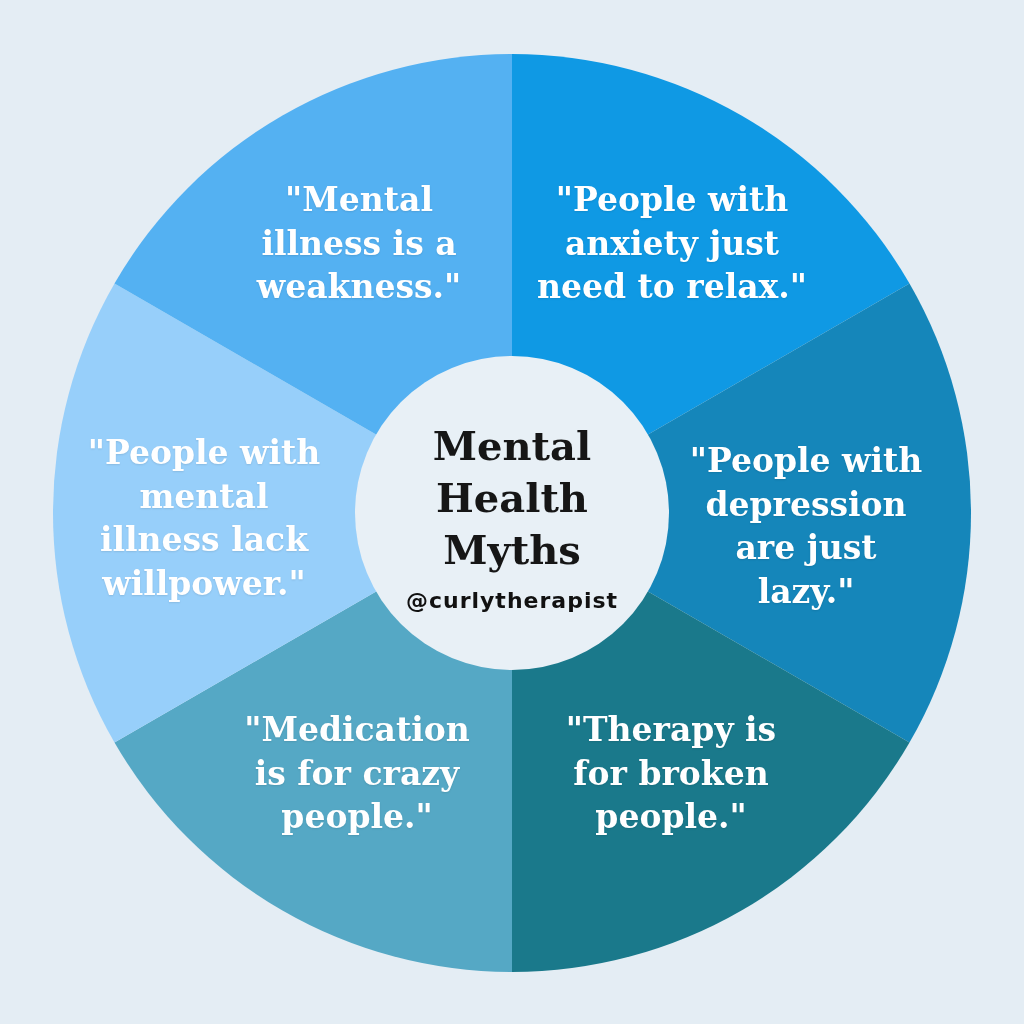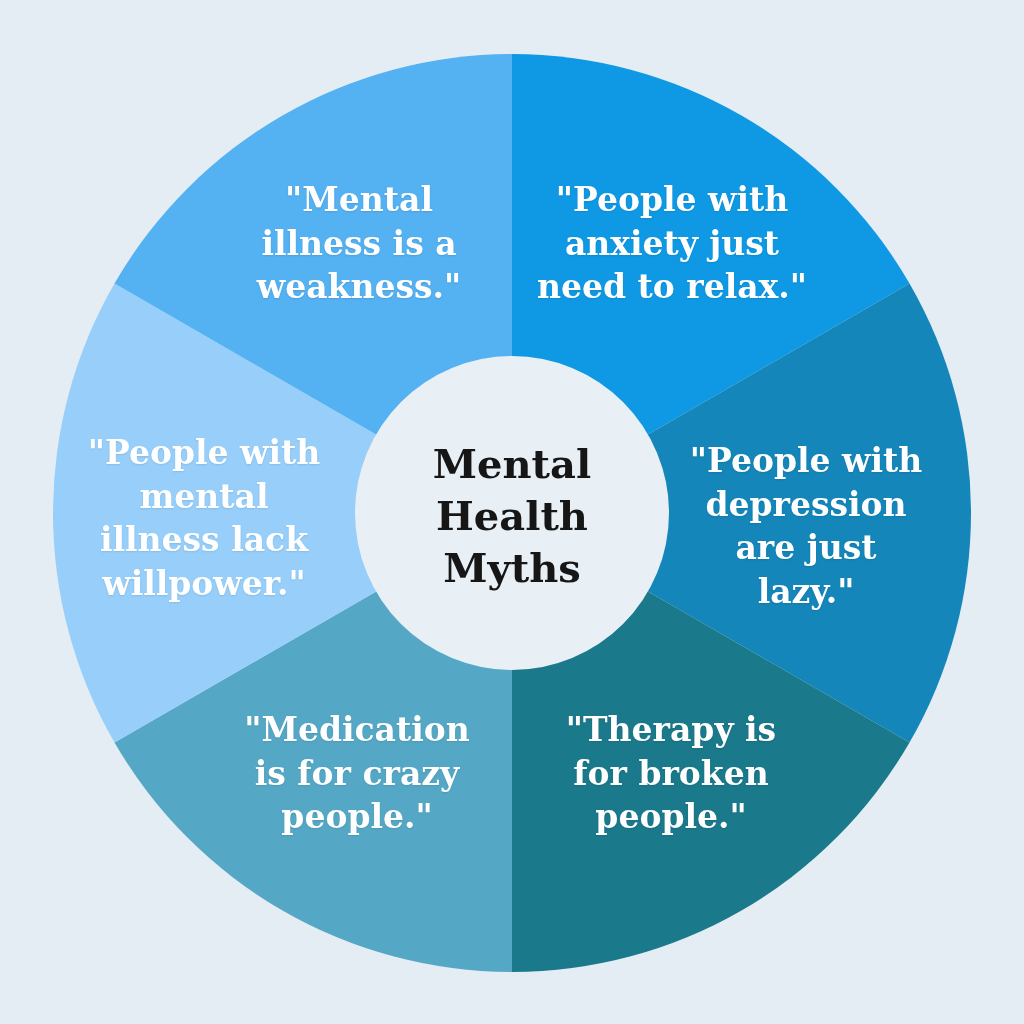--- a/index.html
+++ b/index.html
@@ -105,15 +105,16 @@
 willpower."</div>
 
   <div class="seg-label lbl-weakness">"Mental
 illness is a
 weakness."</div>
 
   <div class="center-text">
     <div class="center-title">Mental
 Health
 Myths</div>
+    <div class="center-handle">@curlytherapist</div>
   </div>
 
 </div>
 
 </body></html>

